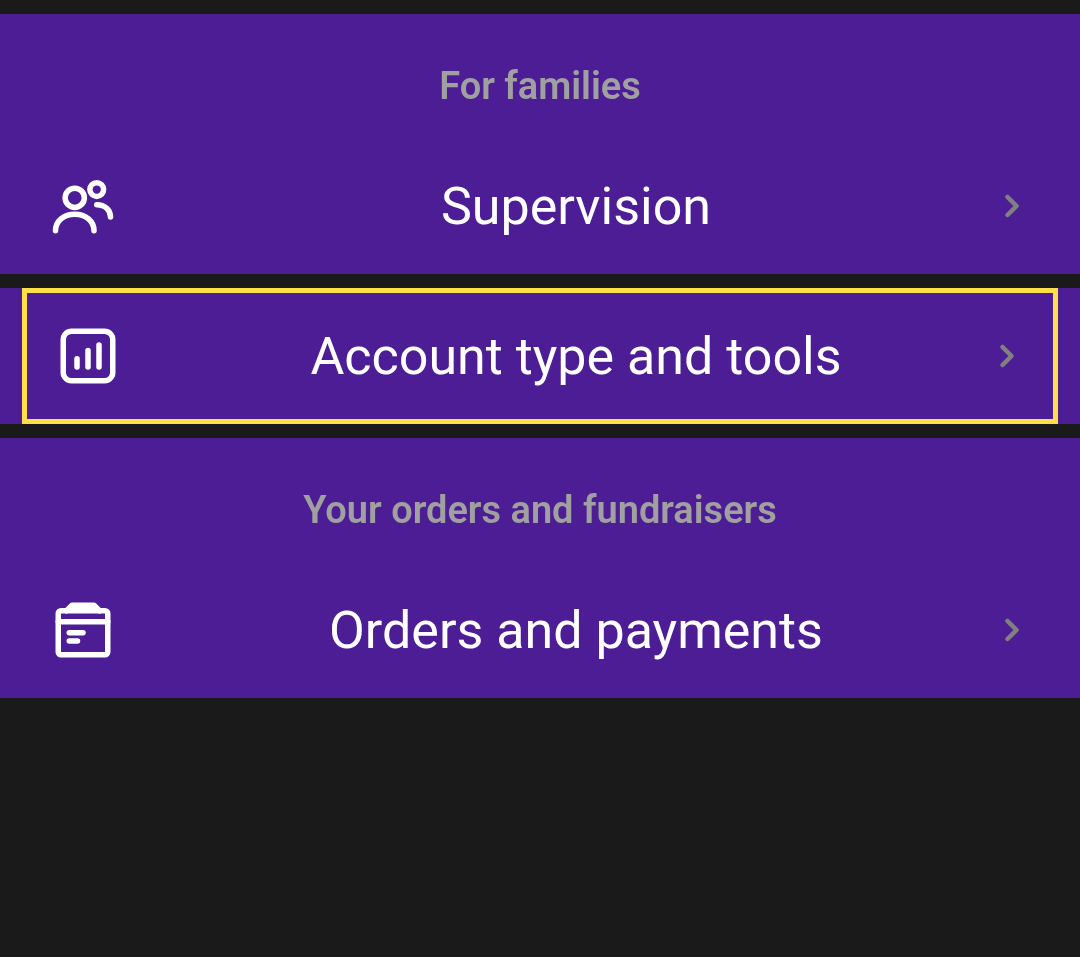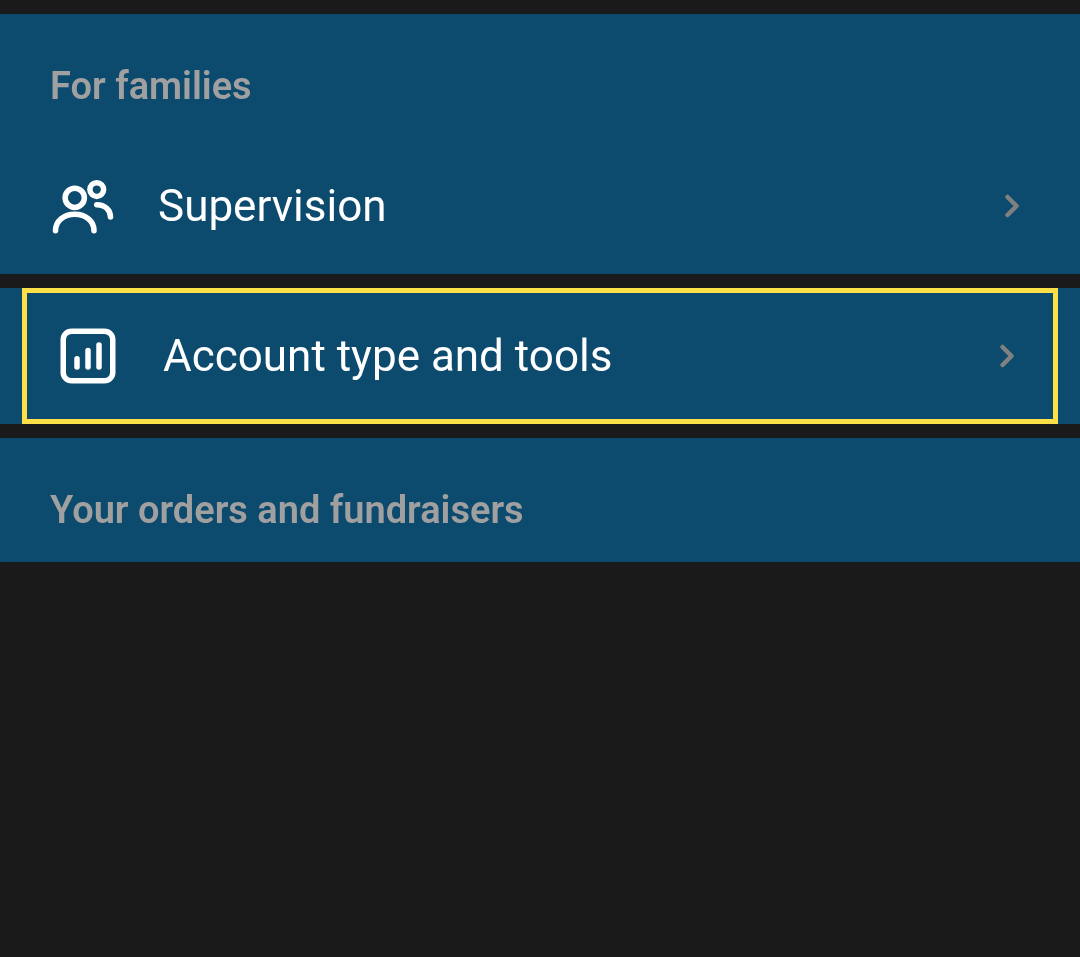--- a/index.html
+++ b/index.html
@@ -12,22 +12,23 @@
       font-family: -apple-system, BlinkMacSystemFont, "Segoe UI", Roboto, Helvetica, Arial, sans-serif;
       width: 1080px;
       height: 957px;
       overflow: hidden;
     }
     .divider {
       height: 14px;
       background-color: #1a1a1a;
     }
     .section {
-      background-color: #0c4a6e;
+      background-color: #4c1d95;
       padding: 0;
+      text-align: center;
     }
     .section-header {
       color: #a0a0a0;
       font-size: 38px;
       font-weight: 600;
       padding: 50px 50px 30px 50px;
     }
     .list-item {
       display: flex;
       align-items: center;
@@ -42,21 +43,21 @@
     .icon-container {
       width: 66px;
       height: 66px;
       display: flex;
       align-items: center;
       justify-content: center;
       flex-shrink: 0;
     }
     .item-label {
       color: #ffffff;
-      font-size: 44px;
+      font-size: 52px;
       font-weight: 400;
       margin-left: 42px;
       flex-grow: 1;
     }
     .chevron {
       color: #808080;
       flex-shrink: 0;
     }
     svg {
       display: block;
@@ -105,15 +106,32 @@
         <polyline points="9 18 15 12 9 6"></polyline>
       </svg>
     </div>
   </div>
 </div>
 
 <div class="divider"></div>
 
 <div class="section">
   <div class="section-header">Your orders and fundraisers</div>
+  <div class="list-item">
+    <div class="icon-container">
+      <svg width="66" height="66" viewBox="0 0 24 24" fill="none" stroke="#ffffff" stroke-width="2" stroke-linecap="round" stroke-linejoin="round">
+        <rect x="3" y="5" width="18" height="16" rx="1"></rect>
+        <line x1="3" y1="9" x2="21" y2="9"></line>
+        <line x1="7" y1="13" x2="12" y2="13"></line>
+        <line x1="7" y1="16" x2="10" y2="16"></line>
+        <path d="M6 5 L8 3 L16 3 L18 5"></path>
+      </svg>
+    </div>
+    <div class="item-label">Orders and payments</div>
+    <div class="chevron">
+      <svg width="36" height="36" viewBox="0 0 24 24" fill="none" stroke="#808080" stroke-width="3" stroke-linecap="round" stroke-linejoin="round">
+        <polyline points="9 18 15 12 9 6"></polyline>
+      </svg>
+    </div>
+  </div>
 </div>
 
 <div class="divider"></div>
 
 </body></html>

